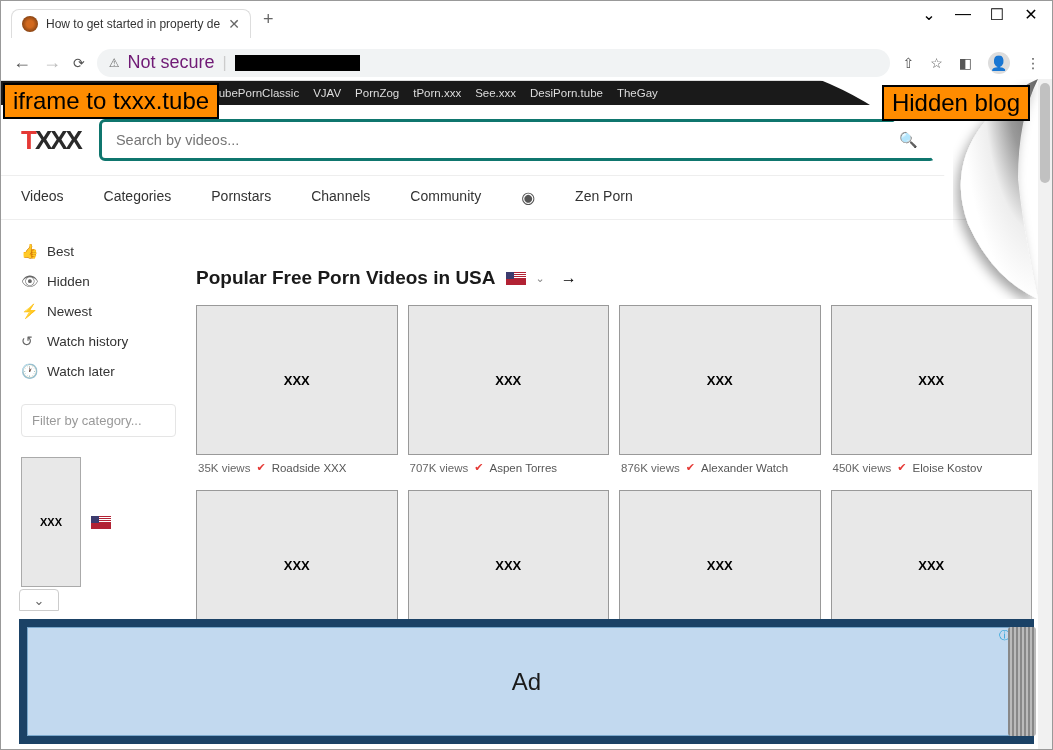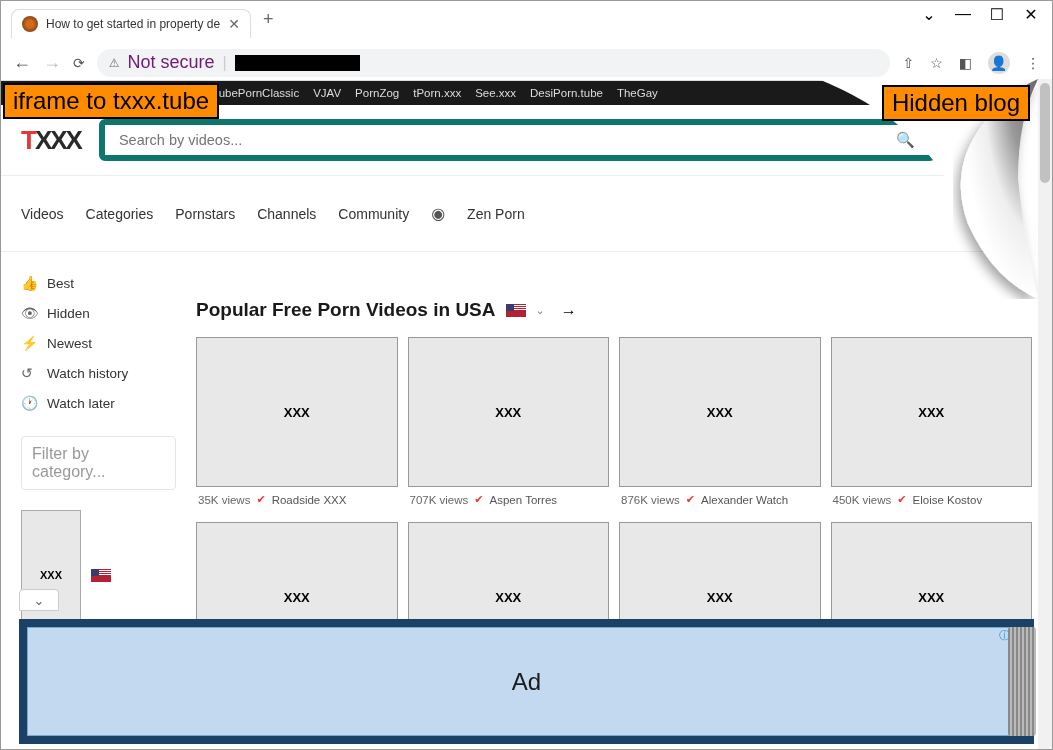--- a/index.html
+++ b/index.html
@@ -35,39 +35,39 @@
     
     .content-area { position: relative; height: calc(750px - 82px); overflow: hidden; }
     
     .network-bar { background: #1a1a1a; height: 24px; display: flex; align-items: center; padding: 0 8px; gap: 14px; overflow: hidden; }
     .network-bar span { color: #ddd; font-size: 11.5px; white-space: nowrap; }
     
     .site-header { background: #fff; padding: 14px 20px; display: flex; align-items: center; gap: 18px; }
     .logo { display: flex; align-items: center; font-weight: 900; font-size: 26px; letter-spacing: -2px; }
     .logo-t { color: #e53935; }
     .logo-x { color: #2a2a2a; }
-    .search-box { flex: 1; border: 6px solid #0f766e; border-radius: 6px; height: 42px; display: flex; align-items: center; padding: 0 14px; }
+    .search-box { flex: 1; border: 3px solid #0f766e; border-radius: 6px; height: 42px; display: flex; align-items: center; padding: 0 14px; }
     .search-input { flex: 1; border: none; outline: none; font-size: 14.5px; color: #999; background: transparent; }
     .search-icon { color: #888; font-size: 15px; }
     .header-icons { display: flex; gap: 24px; align-items: center; padding: 0 10px; }
     .gender-icon { color: #888; position: relative; font-size: 16px; }
     .gender-icon::after { content: ''; position: absolute; width: 26px; height: 2px; background: #e53935; transform: rotate(-30deg); top: 8px; left: -4px; }
     .flag { width: 20px; height: 13px; background: linear-gradient(to bottom, #b22234 0%, #b22234 8%, #fff 8%, #fff 16%, #b22234 16%, #b22234 24%, #fff 24%, #fff 32%, #b22234 32%, #b22234 40%, #fff 40%, #fff 48%, #b22234 48%); position: relative; }
     .flag::before { content: ''; position: absolute; top: 0; left: 0; width: 8px; height: 7px; background: #3c3b6e; }
     
-    .nav-menu { border-top: 1px solid #eee; border-bottom: 1px solid #eee; padding: 28px 20px; display: flex; gap: 22px; align-items: center; }
+    .nav-menu { border-top: 1px solid #eee; border-bottom: 1px solid #eee; padding: 12px 20px; display: flex; gap: 40px; }
     .nav-menu a { color: #333; font-size: 14px; text-decoration: none; }
     .zen-icon { color: #555; }
     
     .main-body { display: flex; padding: 16px 20px; gap: 20px; }
     
     .sidebar { width: 155px; }
     .side-item { display: flex; align-items: center; gap: 10px; padding: 7px 0; font-size: 13.5px; color: #333; }
     .side-icon { width: 16px; color: #666; font-size: 14px; }
-    .filter-box { margin-top: 18px; border: 1px solid #e5e5e5; border-radius: 4px; padding: 8px 10px; font-size: 16px; color: #999; }
+    .filter-box { margin-top: 18px; border: 1px solid #e5e5e5; border-radius: 4px; padding: 8px 10px; font-size: 13px; color: #999; }
     .side-thumb { margin-top: 20px; display: flex; align-items: center; gap: 10px; }
     .side-thumb-box { width: 60px; height: 130px; background: #e8e8e8; border: 1px solid #aaa; display: flex; align-items: center; justify-content: center; font-weight: bold; font-size: 11px; }
     
     .main-col { flex: 1; margin-top: 31px; }
     .heading-row { display: flex; align-items: center; gap: 10px; margin-bottom: 16px; }
     .heading { font-size: 19px; font-weight: 700; color: #1a1a1a; }
     .head-arrow { font-size: 16px; font-weight: bold; margin-left: 6px; }
     .chev { font-size: 11px; color: #888; }
     
     .video-grid { display: grid; grid-template-columns: repeat(4, 1fr); gap: 10px; }

